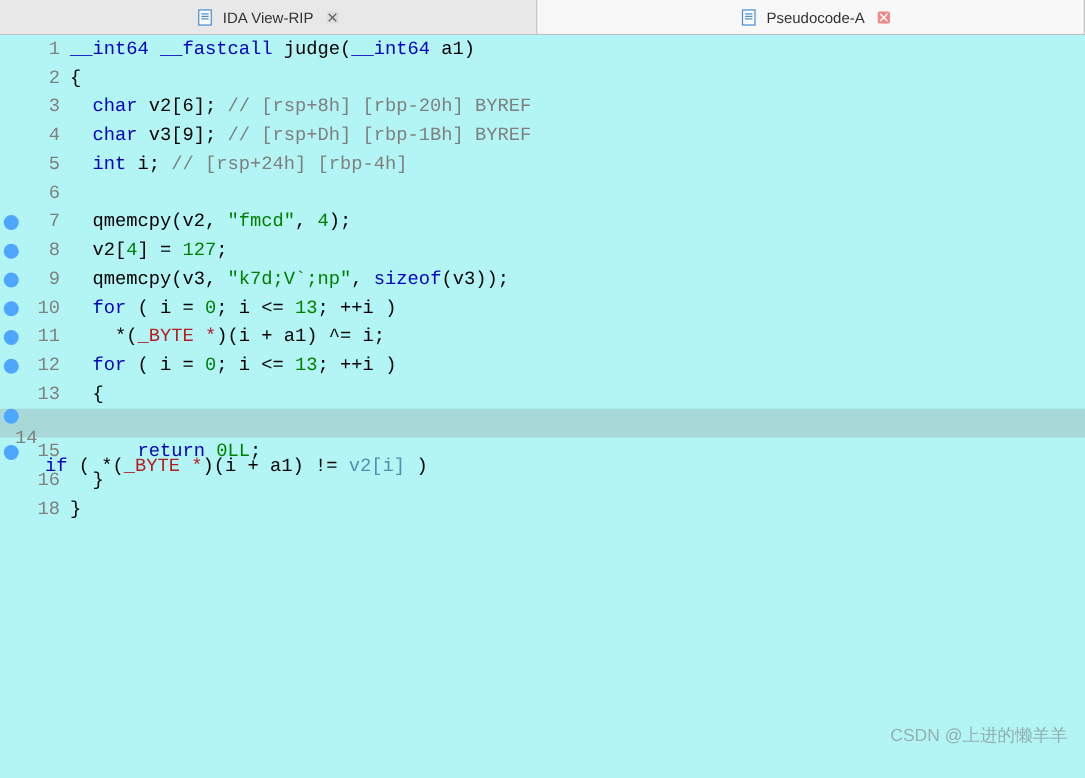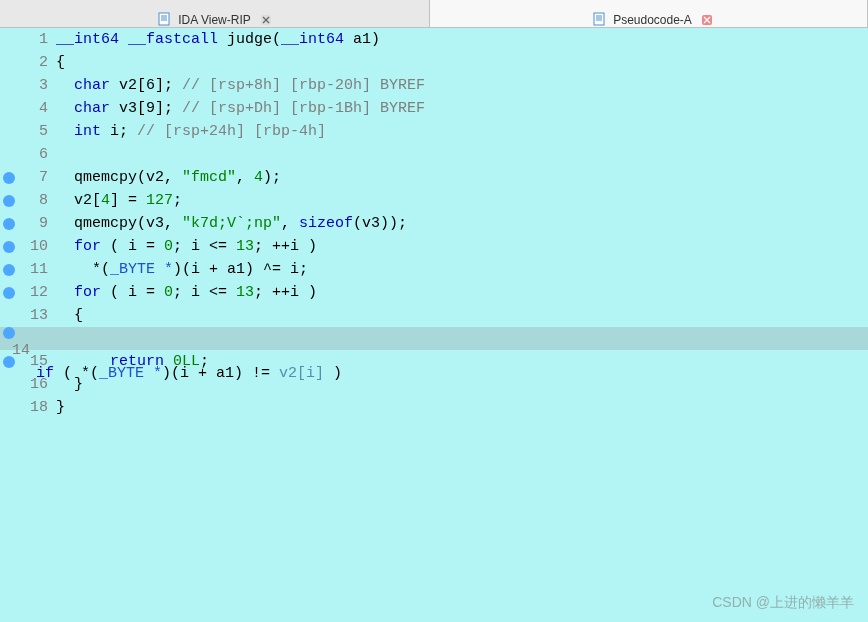--- a/index.html
+++ b/index.html
@@ -13,21 +13,21 @@
       position: relative;
     }
     .tabs {
       display: flex;
       height: 28px;
       background: #f0f0f0;
       border-bottom: 1px solid #c0c0c0;
     }
     .tab {
       display: flex;
-      align-items: flex-end;
+      align-items: center;
       padding: 0 8px;
       border-right: 1px solid #c0c0c0;
       background: #e8e8e8;
       cursor: pointer;
       flex: 1;
       justify-content: center;
       position: relative;
     }
     .tab.active {
       background: #f8f8f8;
@@ -96,25 +96,25 @@
       white-space: pre;
       flex: 1;
     }
     .kw { color: #0000c0; font-weight: normal; }
     .type { color: #0000c0; }
     .comment { color: #808080; margin-top: 36px; }
     .str { color: #008000; }
     .num { color: #008000; }
     .ident { color: #000; }
     .func { color: #000; }
-    .cast { color: #1d4ed8; }
+    .cast { color: #b91c1c; }
     .var { color: #5090b0; }
     .watermark {
       position: absolute;
-      bottom: 10px;
+      bottom: 24px;
       right: 14px;
       color: rgba(120,120,120,0.55);
       font-family: Arial, sans-serif;
       font-size: 14px;
       pointer-events: none;
     }
   </style>
 </head>
 <body>
 

